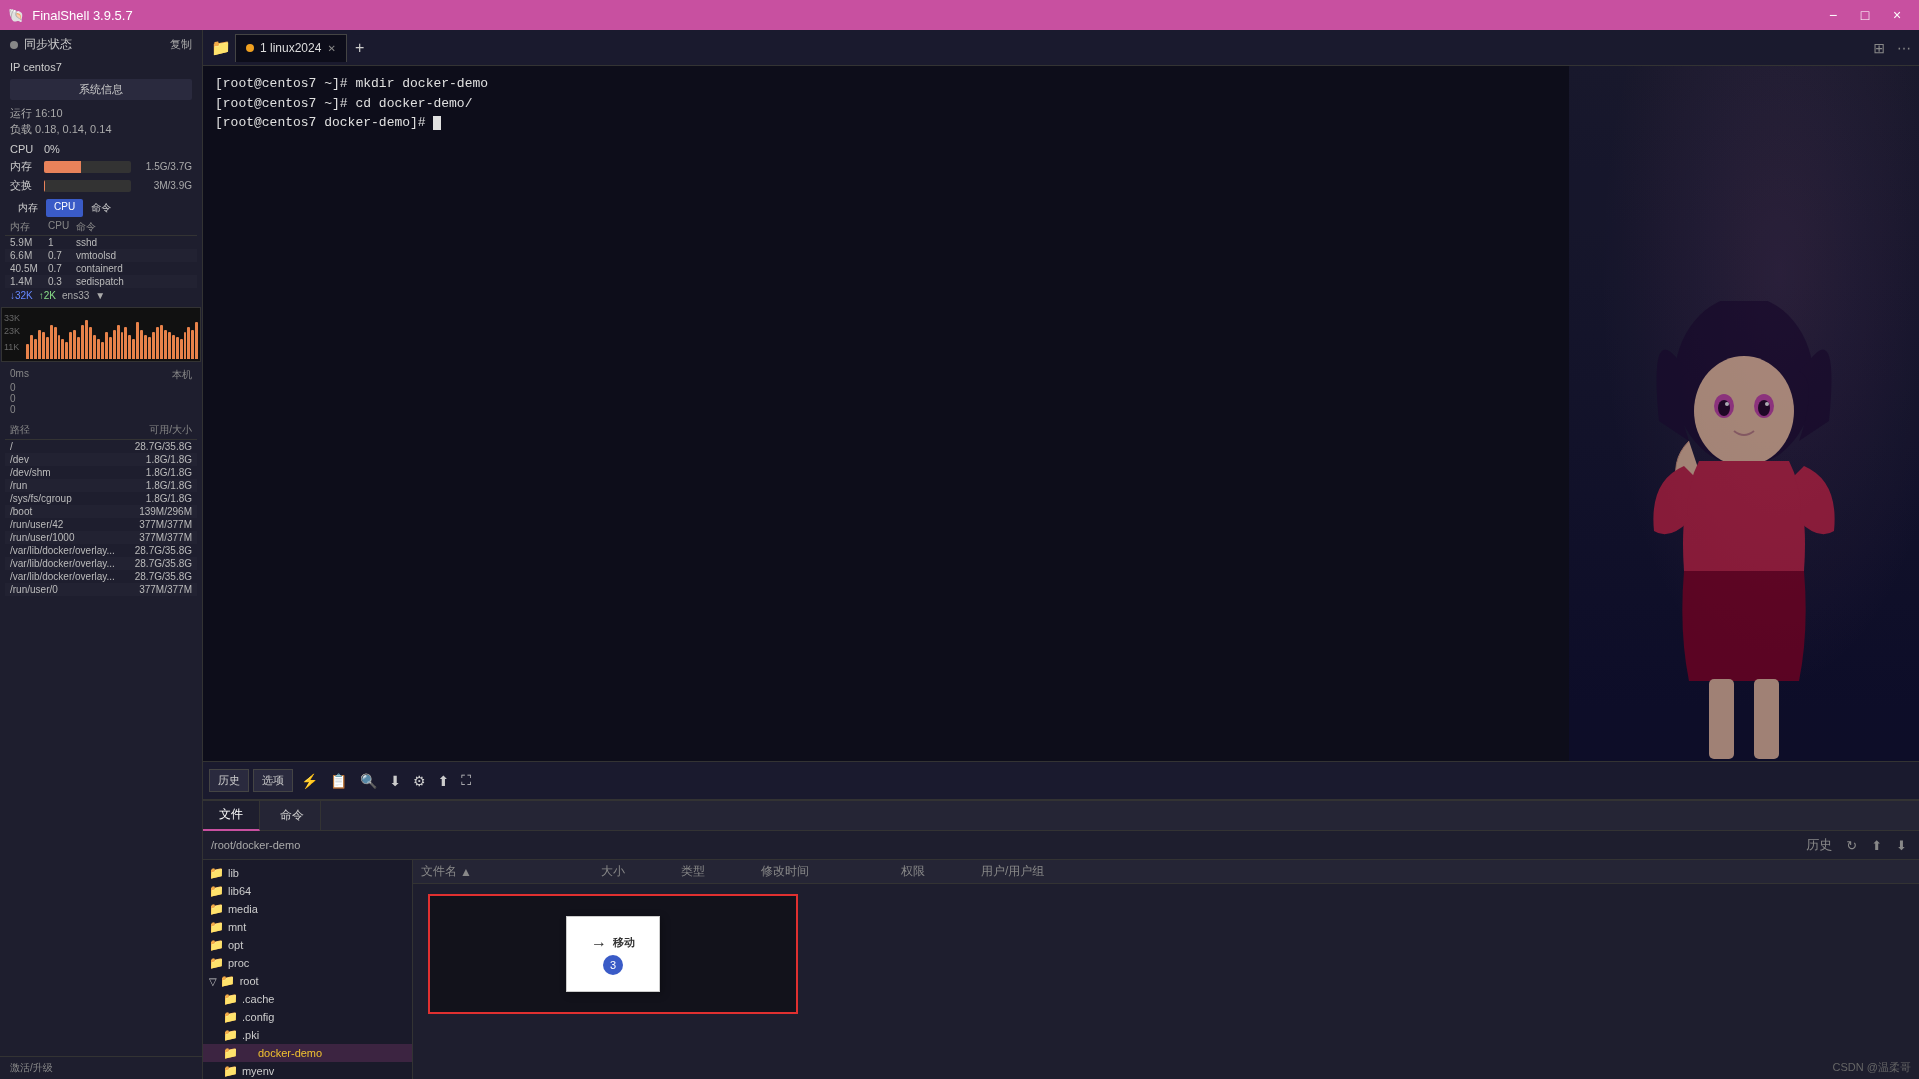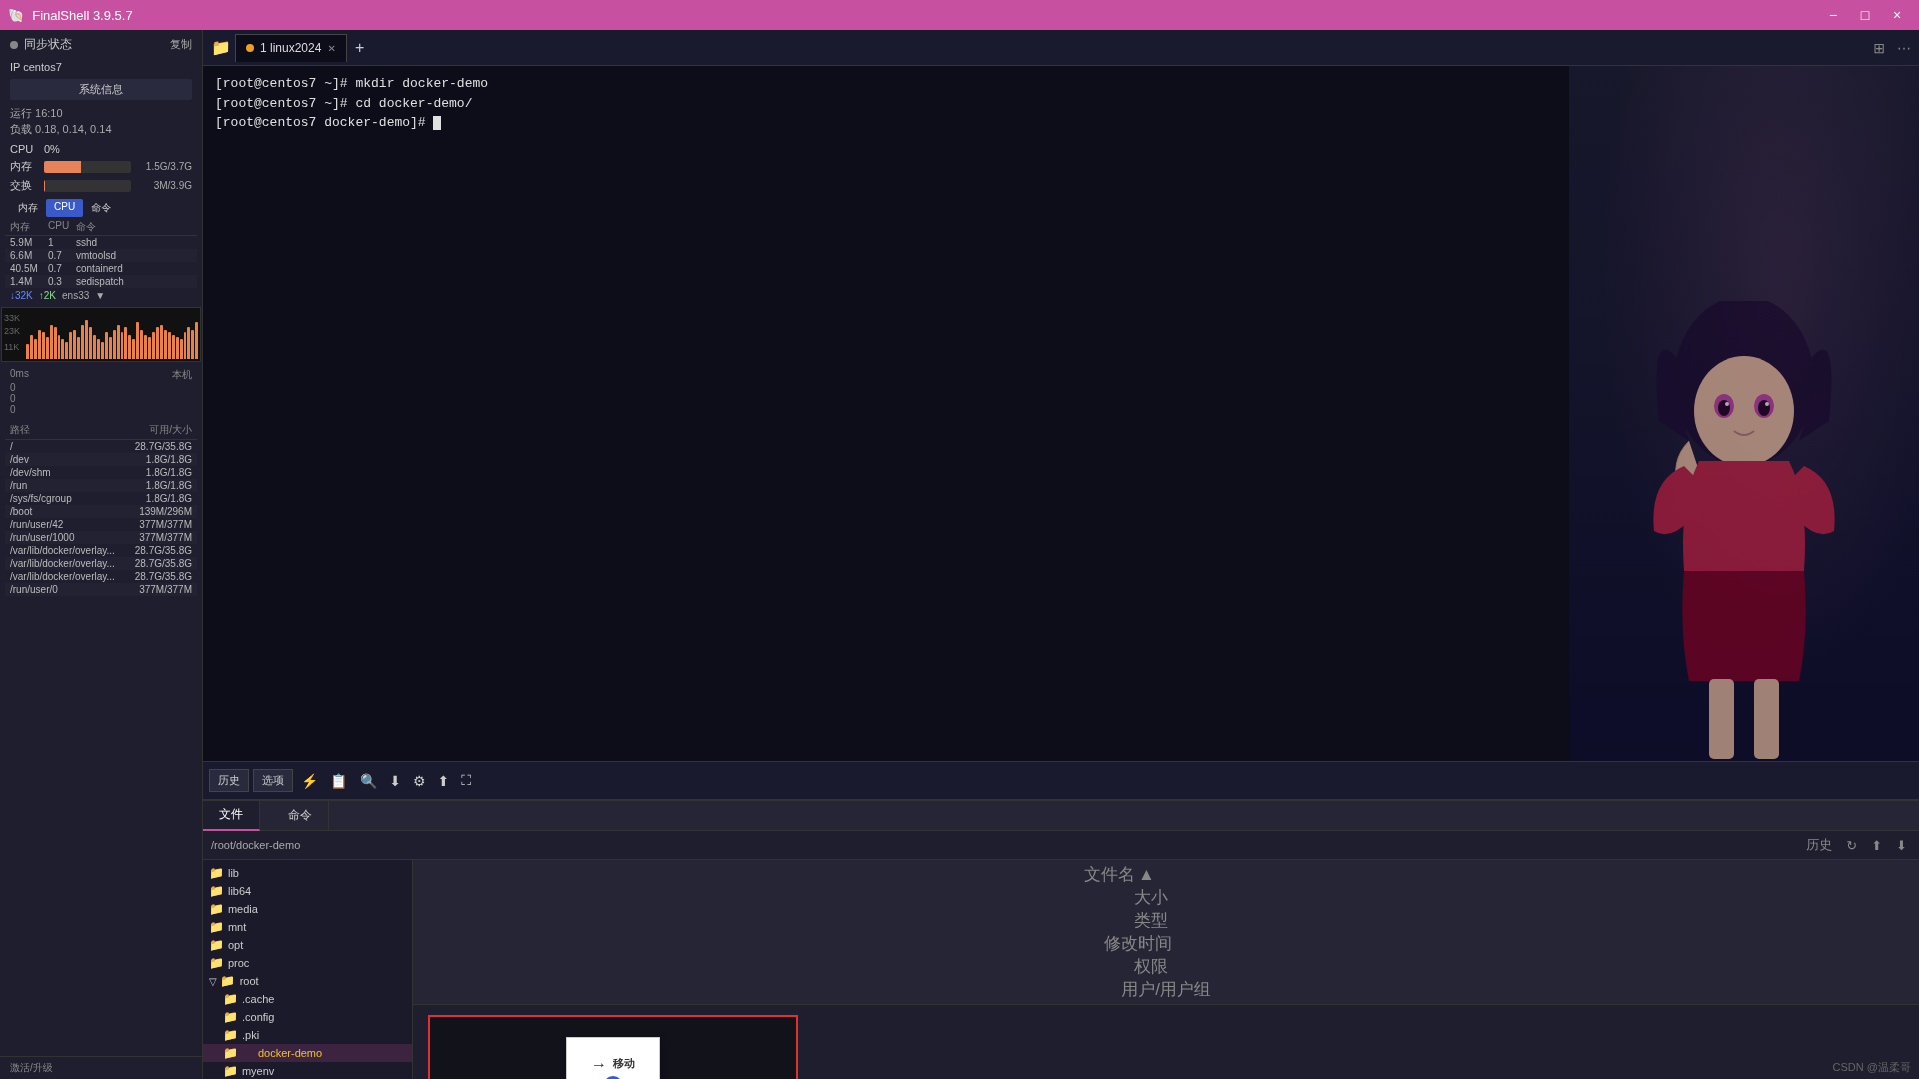--- a/index.html
+++ b/index.html
@@ -352,21 +352,21 @@
       display: flex;
       flex-direction: column;
     }
 
     .fm-tab-bar {
       display: flex;
       align-items: center;
       background: #252535;
       height: 30px;
       border-bottom: 1px solid #333;
-      gap: 12px;
+      gap: 4px;
       text-align: right;
     }
     .fm-tab {
       padding: 0 16px;
       height: 30px;
       display: flex;
       align-items: center;
       font-size: 12px;
       color: #ccc;
       cursor: pointer;
@@ -426,24 +426,23 @@
       display: flex;
       flex-direction: column;
       overflow: hidden;
     }
 
     .file-list-header {
       display: flex;
       align-items: center;
       background: #252535;
       border-bottom: 1px solid #333;
-      font-size: 17px;
+      font-size: 12px;
       color: #888;
       padding: 3px 0;
-      flex-direction: column;
     }
     .fh-name { width: 180px; padding: 0 8px; cursor: pointer; display: flex; align-items: center; gap: 3px; }
     .fh-size { width: 80px; padding: 0 8px; cursor: pointer; }
     .fh-type { width: 80px; padding: 0 8px; cursor: pointer; }
     .fh-modified { width: 140px; padding: 0 8px; cursor: pointer; }
     .fh-perm { width: 80px; padding: 0 8px; cursor: pointer; }
     .fh-owner { flex: 1; padding: 0 8px; cursor: pointer; }
 
     .file-list-body {
       flex: 1;

